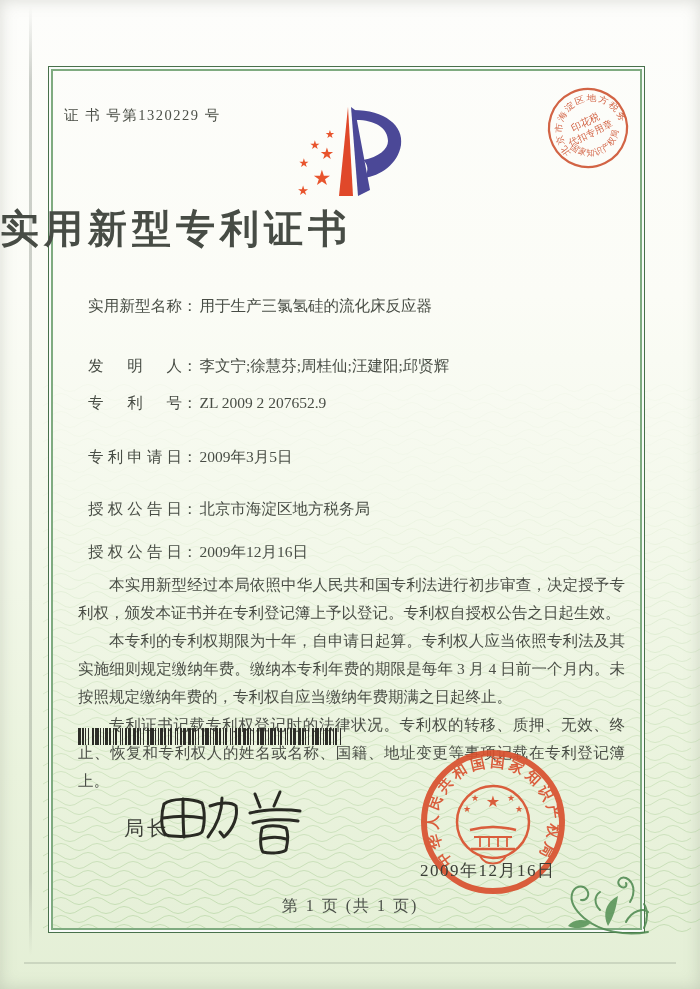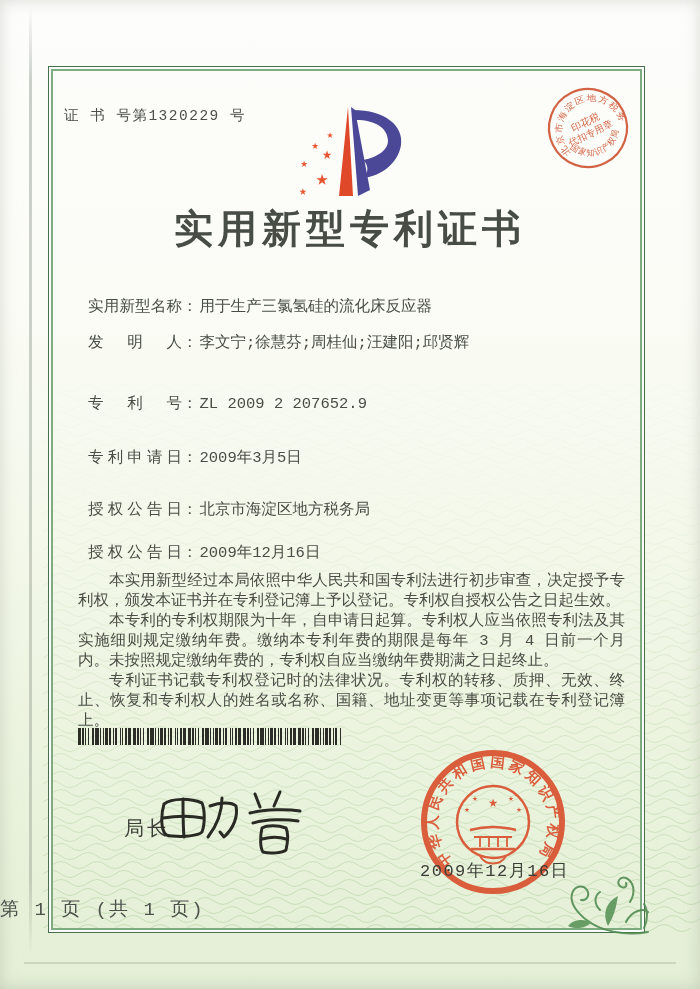--- a/index.html
+++ b/index.html
@@ -1,54 +1,54 @@
 <!DOCTYPE html>
 <html><head>
 <meta charset="utf-8">
 <style>
   html,body{margin:0;padding:0;background:#ffffff;}
   *{box-sizing:border-box;}
   #stage{
     position:relative;width:700px;height:989px;overflow:hidden;
-    font-family:Liberation Mono, monospace;
+    font-family:Liberation Serif, serif;
     background:linear-gradient(180deg,#fdfdfb 0%,#fbfcf6 30%,#f3f8ea 55%,#eaf3dd 78%,#e4efd6 100%);
     box-shadow:inset 0 0 16px rgba(110,115,105,.25);
     color:#44483f;
   }
   .edge-l{position:absolute;left:29px;top:6px;width:3px;height:950px;
     background:linear-gradient(180deg,rgba(90,100,88,0),rgba(90,100,88,.30) 8%,rgba(90,100,88,.26) 92%,rgba(90,100,88,0));}
   .edge-b{position:absolute;left:24px;top:962px;width:652px;height:2px;background:rgba(90,100,88,.18);}
   #waves{position:absolute;left:0;top:0;}
   #waves path{stroke:#a9cd96;fill:none;stroke-width:1;}
   .frame{
     position:absolute;left:48px;top:66px;width:597px;height:867px;
     border:1.5px solid #48704b;
     box-shadow:inset 0 0 0 2px rgba(255,255,255,.95), inset 0 0 0 4px #7fab80;
   }
   .cert-no{position:absolute;left:64px;top:106px;font-size:14.5px;letter-spacing:1.5px;color:#4c5048;}
-  .title{position:absolute;left:0;top:202px;width:700px;text-align:center;
+  .title{position:absolute;left:0;top:202px;width:700px;
     font-size:39px;font-weight:600;letter-spacing:5px;color:#474c45;}
   .fields{position:absolute;left:88px;top:296px;width:520px;font-size:15.5px;color:#484d45;}
   .f-row{position:absolute;left:0;white-space:nowrap;}
   .f-label{display:inline-block;width:94px;text-align:justify;text-align-last:justify;}
   .f-colon{display:inline-block;margin-right:2px;}
-  .paras{position:absolute;left:78px;top:571px;width:547px;font-size:15.5px;line-height:20px;
+  .paras{position:absolute;left:78px;top:571px;width:547px;font-size:15.5px;line-height:28px;
     text-align:justify;color:#4a4e46;}
   .paras p{margin:0;text-indent:2em;}
   #barcode{position:absolute;left:78px;top:728px;}
   #barcode rect{fill:#2d2d28;}
   .director-label{position:absolute;left:124px;top:815px;font-size:20px;letter-spacing:3px;color:#3d4039;}
   #signature{position:absolute;left:150px;top:782px;}
   #signature path{stroke:#292a23;stroke-width:3;fill:none;stroke-linecap:round;stroke-linejoin:round;}
   #seal{position:absolute;left:408px;top:738px;opacity:.92;}
   .seal-red{fill:#d9512f;}
   .seal-stroke{stroke:#d9512f;fill:none;}
   .seal-date{position:absolute;left:420px;top:859px;width:170px;font-size:17px;letter-spacing:1.5px;
     color:#3b3e37;z-index:6;font-weight:500;}
-  .footer{position:absolute;left:0;top:896px;width:700px;text-align:left;font-size:19px;
+  .footer{position:absolute;left:0;top:896px;width:700px;text-align:center;font-size:16px;
     letter-spacing:2px;color:#4c514a;}
   #taxstamp{position:absolute;left:536px;top:76px;opacity:.95;}
   .tax-red{fill:#d05c3c;}
   .tax-stroke{stroke:#d05c3c;fill:none;}
   #corner-ornament{position:absolute;left:556px;top:858px;opacity:.88;}
   #corner-ornament .st{stroke:#4f8a51;stroke-width:2;fill:none;stroke-linecap:round;}
   #corner-ornament .fl{fill:#579357;stroke:none;}
   #logo{position:absolute;left:280px;top:100px;}
   .logo-star{fill:#e8542d;}
 </style>
@@ -149,21 +149,21 @@
     <text class="logo-star" x="42" y="85" font-size="21" text-anchor="middle">★</text>
     <text class="logo-star" x="23" y="95" font-size="13" text-anchor="middle">★</text>
   </svg>
 
   <div class="title">实用新型专利证书</div>
 
   <div class="fields">
     <div class="f-row" style="top:0px">
       <span class="f-label">实用新型名称</span><span class="f-colon">：</span><span>用于生产三氯氢硅的流化床反应器</span>
     </div>
-    <div class="f-row" style="top:36px">
+    <div class="f-row" style="top:60px">
       <span class="f-label">发明人</span><span class="f-colon">：</span><span>李文宁;徐慧芬;周桂仙;汪建阳;邱贤辉</span>
     </div>
     <div class="f-row" style="top:97px">
       <span class="f-label">专利号</span><span class="f-colon">：</span><span>ZL 2009 2 207652.9</span>
     </div>
     <div class="f-row" style="top:151px">
       <span class="f-label">专利申请日</span><span class="f-colon">：</span><span>2009年3月5日</span>
     </div>
     <div class="f-row" style="top:203px">
       <span class="f-label">授权公告日</span><span class="f-colon">：</span><span>北京市海淀区地方税务局</span>

